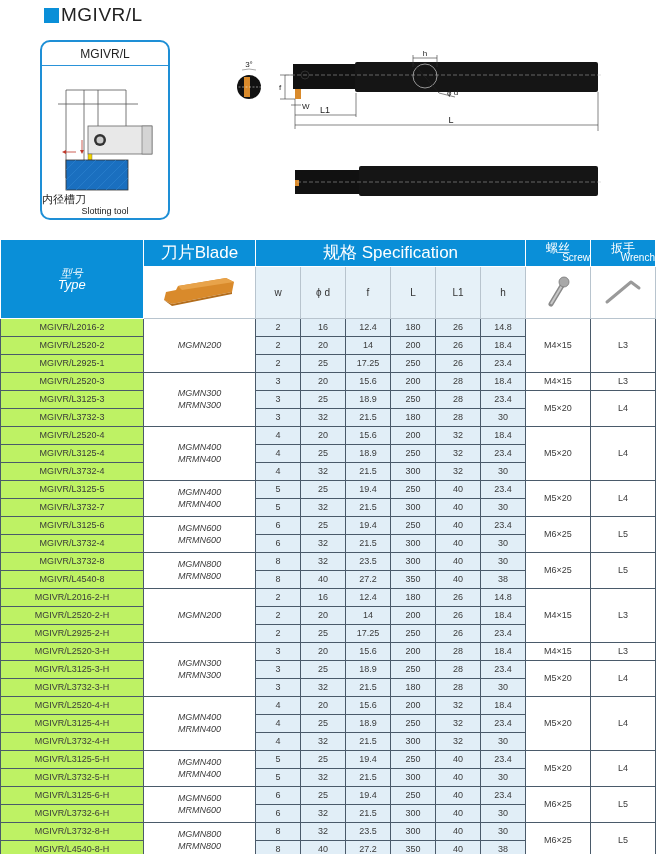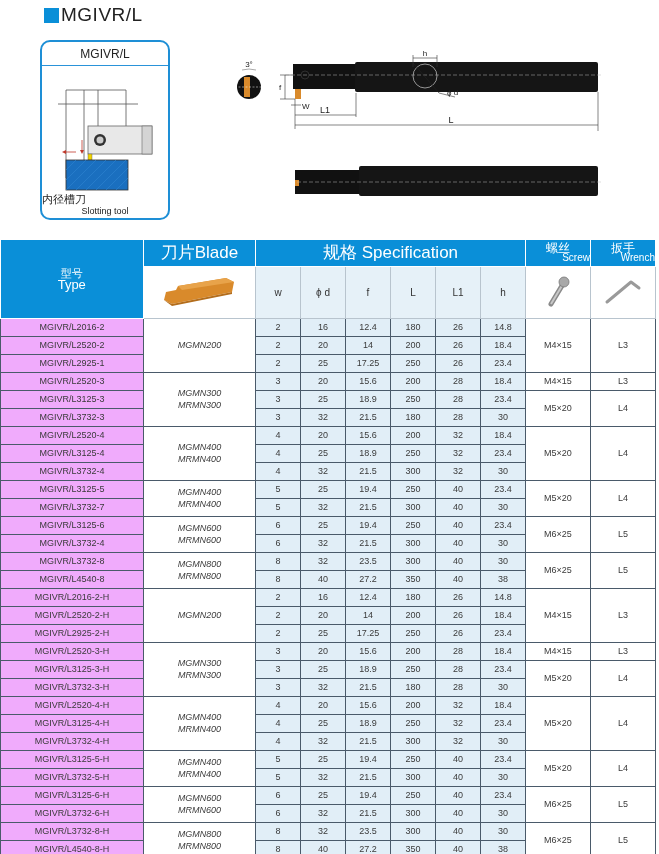--- a/index.html
+++ b/index.html
@@ -18,30 +18,30 @@
   .card .card-en { position: absolute; left: 0; right: 0; top: 164px; text-align: center; font-size: 9px; color: #222; }
   .card svg { position: absolute; left: 0; top: 26px; }
 
   
   .drawing { position: absolute; left: 225px; top: 45px; width: 385px; height: 155px; }
 
   
   table.spec { position: absolute; left: 0; top: 240px; border-collapse: collapse; table-layout: fixed; width: 655px; }
   table.spec td, table.spec th { border: 1px solid #4a5a6a; text-align: center; vertical-align: middle; font-weight: normal; font-size: 9px; color: #3a3a3a; padding: 0; overflow: hidden; white-space: nowrap; }
   table.spec th.hdr { background: #0a8fd8; color: #ffffff; border-color: #ffffff; border-top: none; }
-  table.spec th.hdr.left { border-left: none; }
+  table.spec th.hdr.left { border-left: none; font-style: italic; }
   .hdr-cn { font-size: 11px; display: block; line-height: 12px; }
   .hdr-en { font-size: 13px; display: block; line-height: 11px; }
   .hdr-inline { font-size: 17px; }
   .hdr-small-cn { font-size: 12px; display: block; line-height: 10px; }
   .hdr-small-en { font-size: 10px; display: block; line-height: 10px; text-align: right; }
   table.spec th.sub { background: #e6f1f8; color: #333; font-size: 10px; height: 52px; border-color: #b8c4ce; }
   table.spec th.icon-cell { background: #ffffff; border-color: #b8c4ce; }
   table.spec tr.row td { height: 18px; }
-  td.type { background: #f0abfc; color: #444; font-size: 9px; }
+  td.type { background: #bef264; color: #444; font-size: 9px; }
   td.num { background: #e1eef7; }
   td.blade, td.screw, td.wrench { background: #ffffff; font-size: 10px; color: #333; }
   td.blade span { display: block; line-height: 12px; font-style: italic; }
 </style>
 </head>
 <body>
 
 <div class="page-title">
   <div class="sq"></div>
   <span class="txt">MGIVR/L</span>

